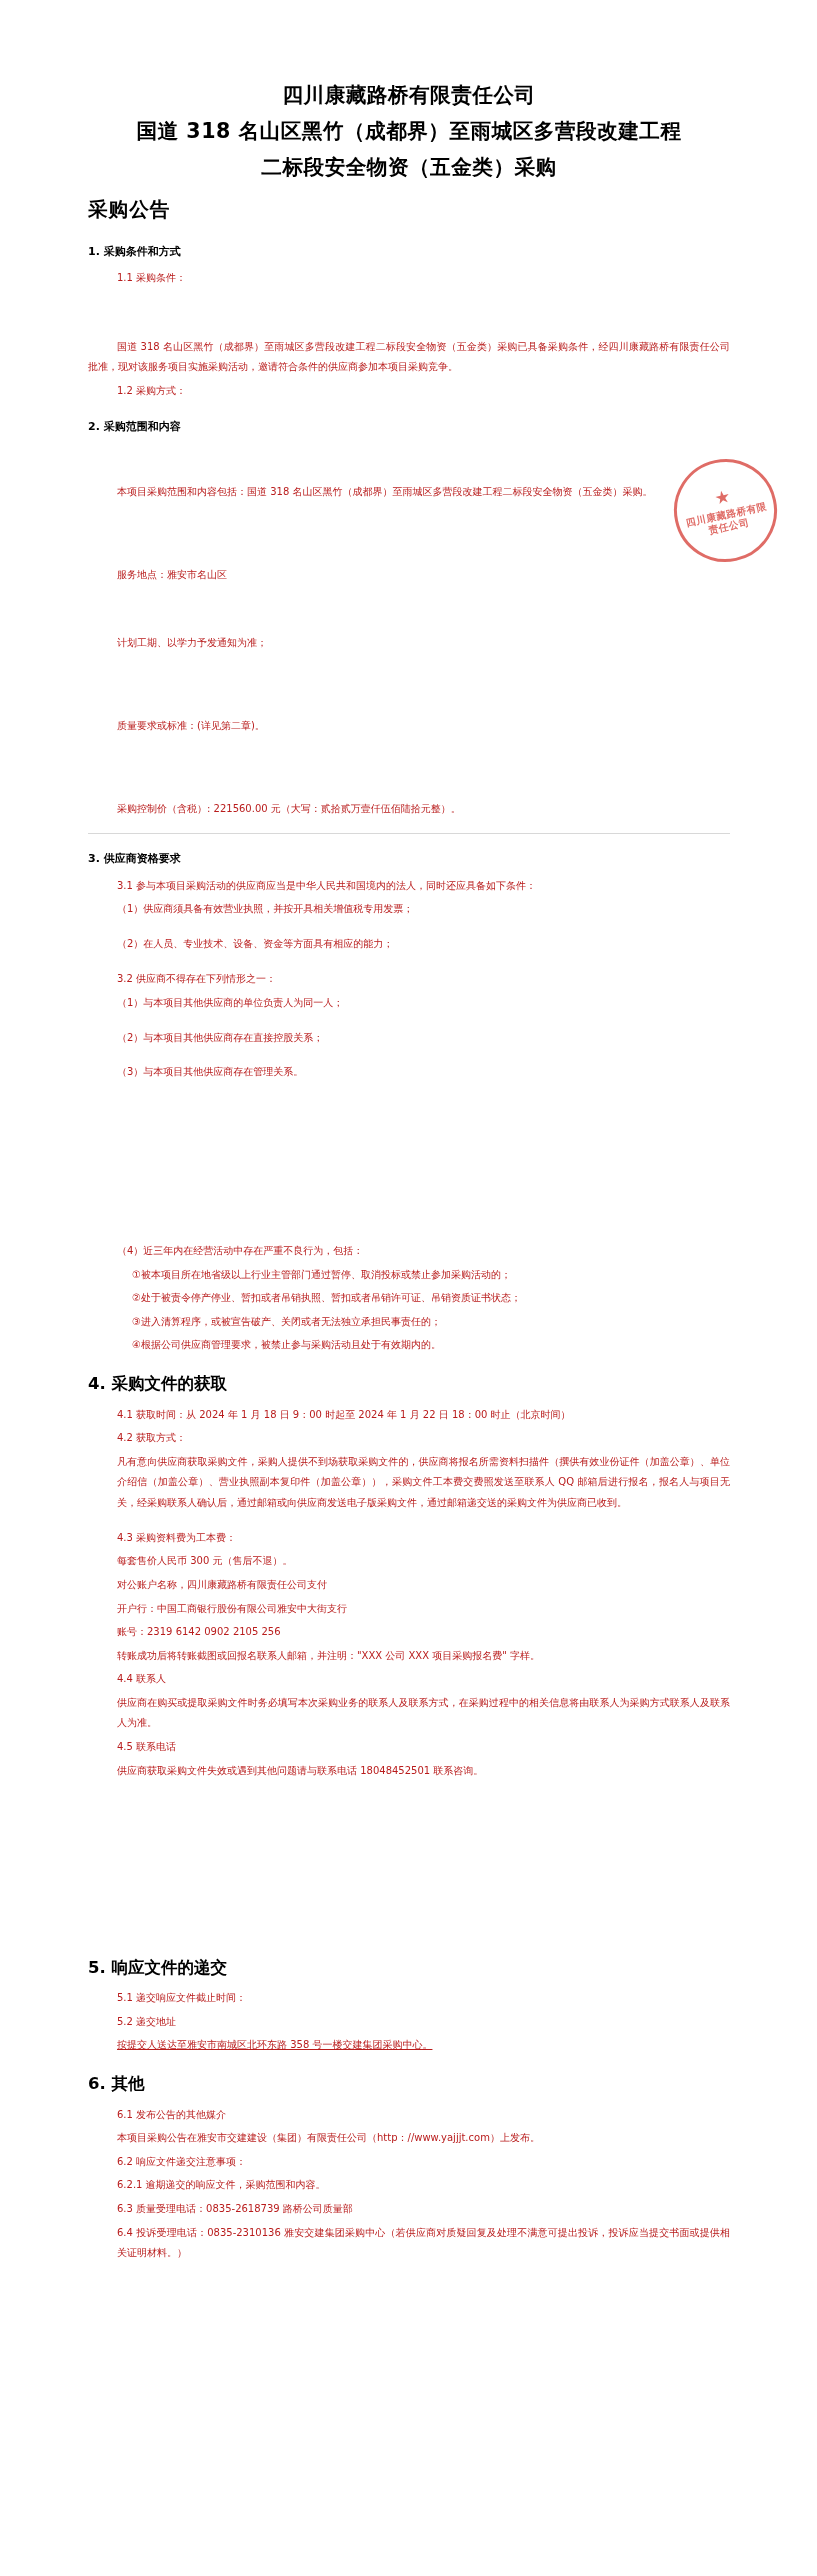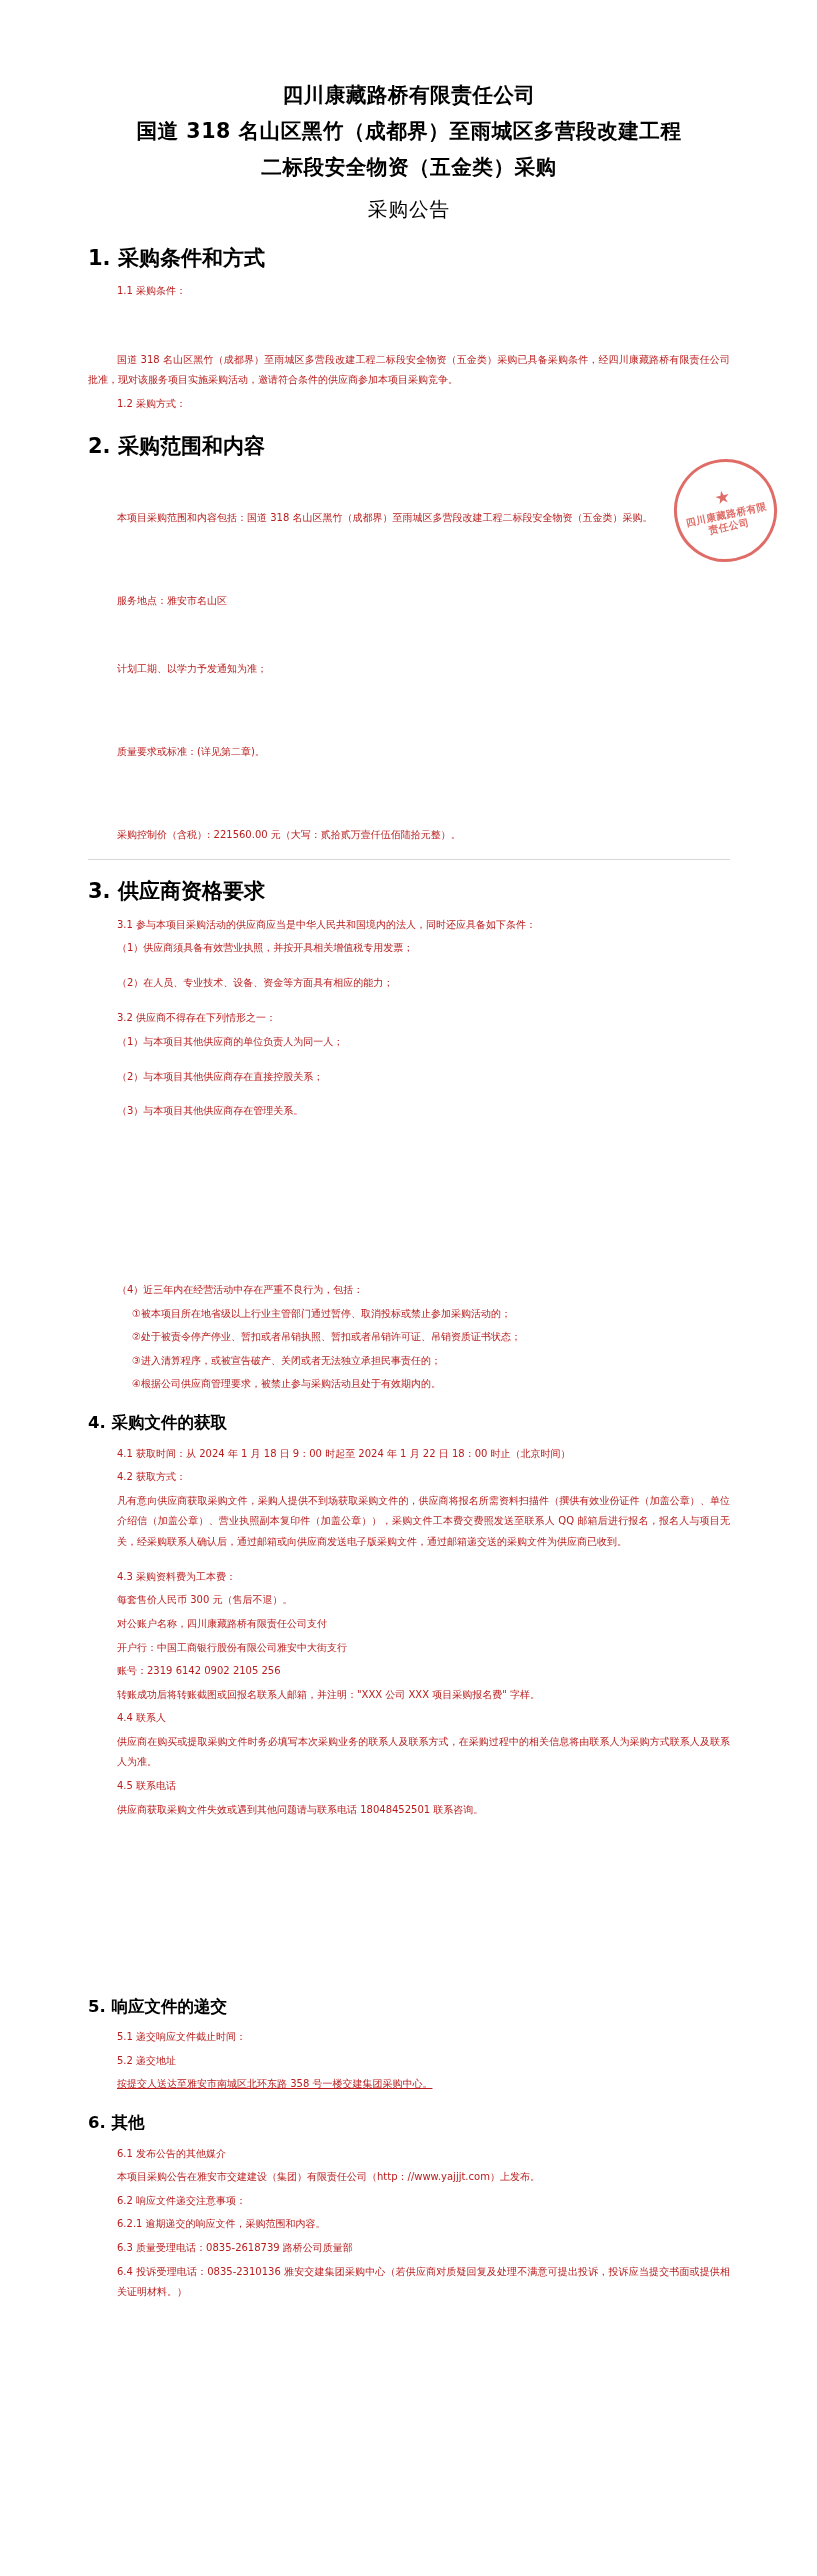--- a/index.html
+++ b/index.html
@@ -24,30 +24,30 @@
     font-weight: bold;
     font-size: 20.6px;
     line-height: 1.75;
     color: #000;
     letter-spacing: 0.5px;
   }
   .doc-title .line2, .doc-title .line3 {
     font-size: 20.6px;
   }
   .doc-subtitle {
-    text-align: center;
-    font-weight: normal;
+    text-align: left;
+    font-weight: bold;
     font-size: 19.6px;
     margin-top: 11.3px;
     margin-bottom: 20.6px;
     letter-spacing: 1px;
   }
   .sec-h {
     font-weight: bold;
-    font-size: 21px;
+    font-size: 11px;
     margin: 17.5px 0 9.3px 0;
     color: #000;
   }
   .sec-h.big {
     font-size: 16.5px;
   }
   p.t {
     font-size: 10px;
     line-height: 2.05;
     margin: 0 0 3.1px 0;

